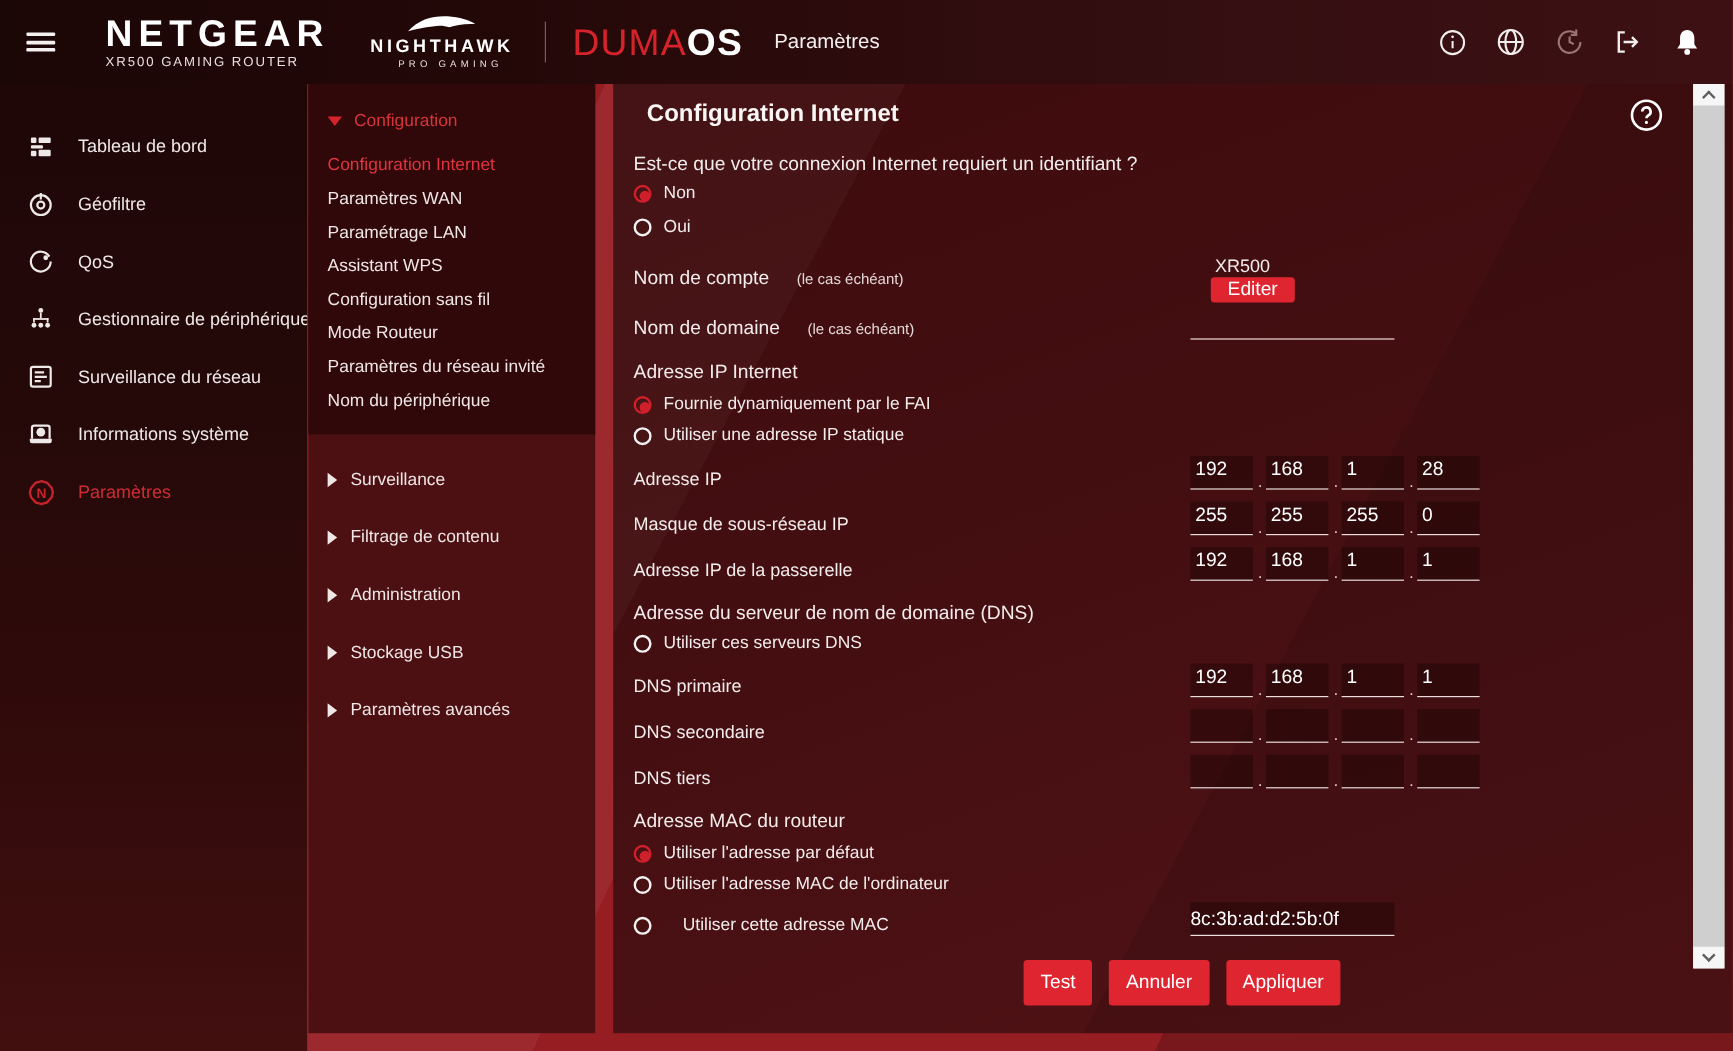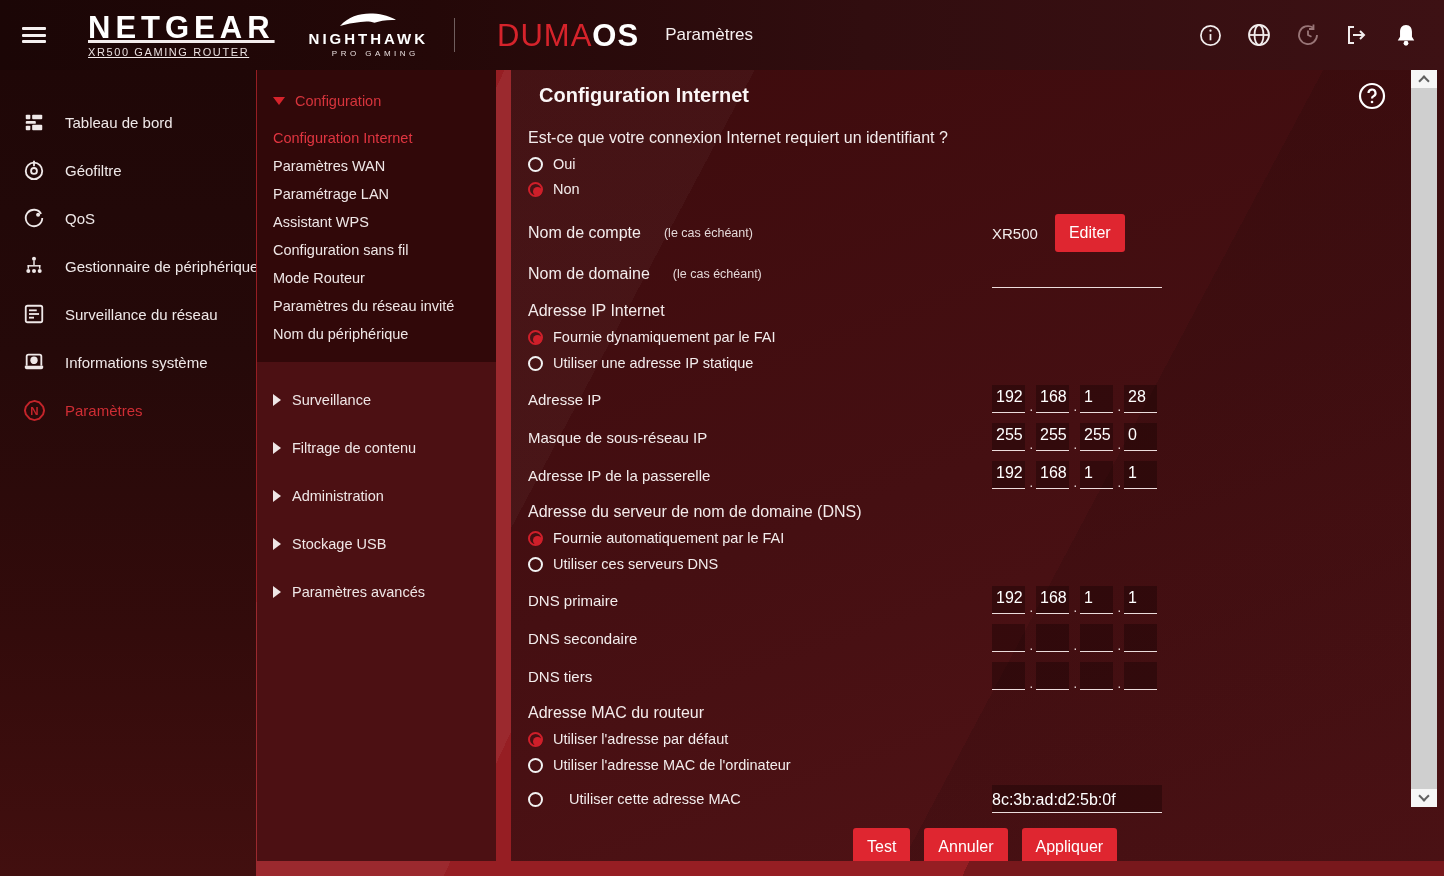--- a/index.html
+++ b/index.html
@@ -14,29 +14,29 @@
   }
 
   
   .header {
     position:absolute; left:0; top:0; width:1444px; height:70px; z-index:30;
     display:flex; align-items:center;
     background:linear-gradient(90deg,#1b0606 0%,#240808 30%,#310d0f 60%,#3d1114 100%);
   }
   .hamburger { width:24px; height:16px; margin-left:22px; display:flex; flex-direction:column; justify-content:space-between; cursor:pointer; }
   .hamburger span { display:block; height:3px; background:#f5f0f0; border-radius:1px; }
-  .brand { margin-left:42px; line-height:1;text-decoration:underline; }
+  .brand { margin-left:42px; line-height:1; }
   .brand-name { font-size:31px; font-weight:800; letter-spacing:5px; color:#fff; }
   .brand-sub { font-size:11px; letter-spacing:1.6px; color:#e8dede; margin-top:4px; }
   .nighthawk { margin-left:34px; display:flex; flex-direction:column; align-items:center; line-height:1; }
   .nh-name { font-size:15px; font-weight:700; letter-spacing:3px; color:#fff; margin-top:2px; }
   .nh-sub { font-size:8px; letter-spacing:3.5px; color:#e8dede; margin-top:4px;padding-left:14px; }
   .hdr-divider { width:1px; height:34px; background:rgba(255,255,255,.35); margin:0 22px 0 26px; }
   .dumaos { font-size:31px; line-height:1; letter-spacing:1px; display:flex; align-items:baseline; }
-  .duma-red { color:#d6232b; font-weight:400;margin-left:20px; }
+  .duma-red { color:#d6232b; font-weight:400; }
   .duma-white { color:#fff; font-weight:800; }
   .page-title { font-size:17px; color:#f6f0f0; margin-left:26px; }
   .hdr-actions { margin-left:auto; margin-right:26px; display:flex; align-items:center; gap:25px; }
   .hdr-icon { width:24px; height:24px; cursor:pointer; display:flex; align-items:center; justify-content:center; }
 
   
   .sidebar {
     position:absolute; left:0; top:70px; width:256px; height:806px; z-index:20;
     background:linear-gradient(180deg,#1f0707 0%,#250909 35%,#330b0b 70%,#420f0f 100%);
     padding-top:28px;
@@ -77,32 +77,32 @@
   .question { margin-top:22px; font-size:16px; }
   .radio-row { display:flex; align-items:center; margin-top:6px; height:22px; cursor:pointer; }
   .radio { width:15px; height:15px; border:2px solid #f2f2f2; border-radius:50%; flex:0 0 15px; position:relative; }
   .radio.selected { border-color:#cf1f2a; }
   .radio.selected::after { content:""; position:absolute; left:3px; top:3px; width:9px; height:9px; border-radius:50%; background:#cf1f2a; }
   .radio-label { margin-left:10px; font-size:14.5px; }
 
   .form-row { position:relative; min-height:38px; display:flex; align-items:center;gap:16px; }
   .row-label { font-size:16px; }
   .row-hint { font-size:12.5px; color:#e4d8d8; margin-left:7px;text-align:center; }
-  .value-col { position:absolute; left:464px; top:0; height:100%; display:flex; align-items:center; }
+  .value-col { position:absolute; left:464px; top:0; height:100%; display:flex; align-items:center;flex-direction:column; }
 
   .btn { background:#df2630; color:#fff; border:none; border-radius:3px; height:38px;
          font-size:16px; font-family:"Liberation Sans",sans-serif; padding:0 14px; cursor:pointer; }
 
   .underline-input { width:170px; height:28px; border-bottom:1px solid #ecdcdc; font-size:16px;
                      color:#fff; display:flex; align-items:flex-end; padding-bottom:3px; cursor:text; }
   .boxed { background:rgba(22,2,3,.38); }
 
   .section-title { font-size:16px; margin-top:9px; color:#f4ebeb; }
   .octets { display:flex; }
-  .octet { width:33px; height:28px; background:rgba(22,2,3,.38); border-bottom:1px solid #ecdcdc;
+  .octet { width:52px; height:28px; background:rgba(22,2,3,.38); border-bottom:1px solid #ecdcdc;
            margin-right:11px; position:relative; font-size:16px; color:#fff; padding:3px 0 0 4px; cursor:text; }
   .octet:not(:last-child)::after { content:"."; position:absolute; right:-8px; bottom:-2px; color:#ecdcdc; font-size:13px; }
 
   .actions { display:flex; gap:14px; margin-top:10px; margin-left:325px; }
 
   
   .scrollbar { position:absolute; right:7px; top:70px; width:26px; height:737px; background:#e4e4e4; z-index:40; }
   .sb-btn { position:absolute; left:0; width:26px; height:18px; background:#f6f6f6; cursor:pointer; }
   .sb-btn.up { top:0; } .sb-btn.down { bottom:0; }
   .sb-chevron { position:absolute; left:9px; width:8px; height:8px; border-left:2px solid #606060; border-top:2px solid #606060; }
@@ -303,27 +303,27 @@
   <h1>Configuration Internet</h1>
   <div class="help-btn">
     <svg width="28" height="28" viewBox="0 0 28 28" fill="none" stroke="#fff" stroke-width="2.2">
         <circle cx="14" cy="14" r="12"></circle>
         <path d="M10.5 11 a3.5 3.5 0 1 1 5 3.2 c-1.2.6-1.5 1.2-1.5 2.3"></path>
         <circle cx="14" cy="20" r="1.3" fill="#fff" stroke="none"></circle>
       </svg>
   </div>
 
   <div class="question">Est-ce que votre connexion Internet requiert un identifiant ?</div>
+  <div class="radio-row" style="margin-top:3px">
+    <span class="radio selected"></span>
+    <span class="radio-label">Non</span>
+  </div>
   <div class="radio-row">
     <span class="radio"></span>
     <span class="radio-label">Oui</span>
-  </div>
-  <div class="radio-row" style="margin-top:3px">
-    <span class="radio selected"></span>
-    <span class="radio-label">Non</span>
   </div>
 
   <div class="form-row" style="margin-top:14px">
     <span class="row-label">Nom de compte</span>
     <span class="row-hint">(le cas échéant)</span>
     <div class="value-col">
       <span style="font-size:15px">XR500</span>
       <button class="btn" style="margin-left:17px">Editer</button>
     </div>
   </div>
@@ -374,24 +374,20 @@
       <div class="octets">
         <div class="octet">192</div>
         <div class="octet">168</div>
         <div class="octet">1</div>
         <div class="octet">1</div>
       </div>
     </div>
   </div>
 
   <div class="section-title">Adresse du serveur de nom de domaine (DNS)</div>
-  <div class="radio-row">
-    <span class="radio selected"></span>
-    <span class="radio-label">Fournie automatiquement par le FAI</span>
-  </div>
   <div class="radio-row" style="margin-top:4px">
     <span class="radio"></span>
     <span class="radio-label">Utiliser ces serveurs DNS</span>
   </div>
 
   <div class="form-row" style="margin-top:6px">
     <span class="row-label" style="font-size:15px">DNS primaire</span>
     <div class="value-col">
       <div class="octets">
         <div class="octet">192</div>

